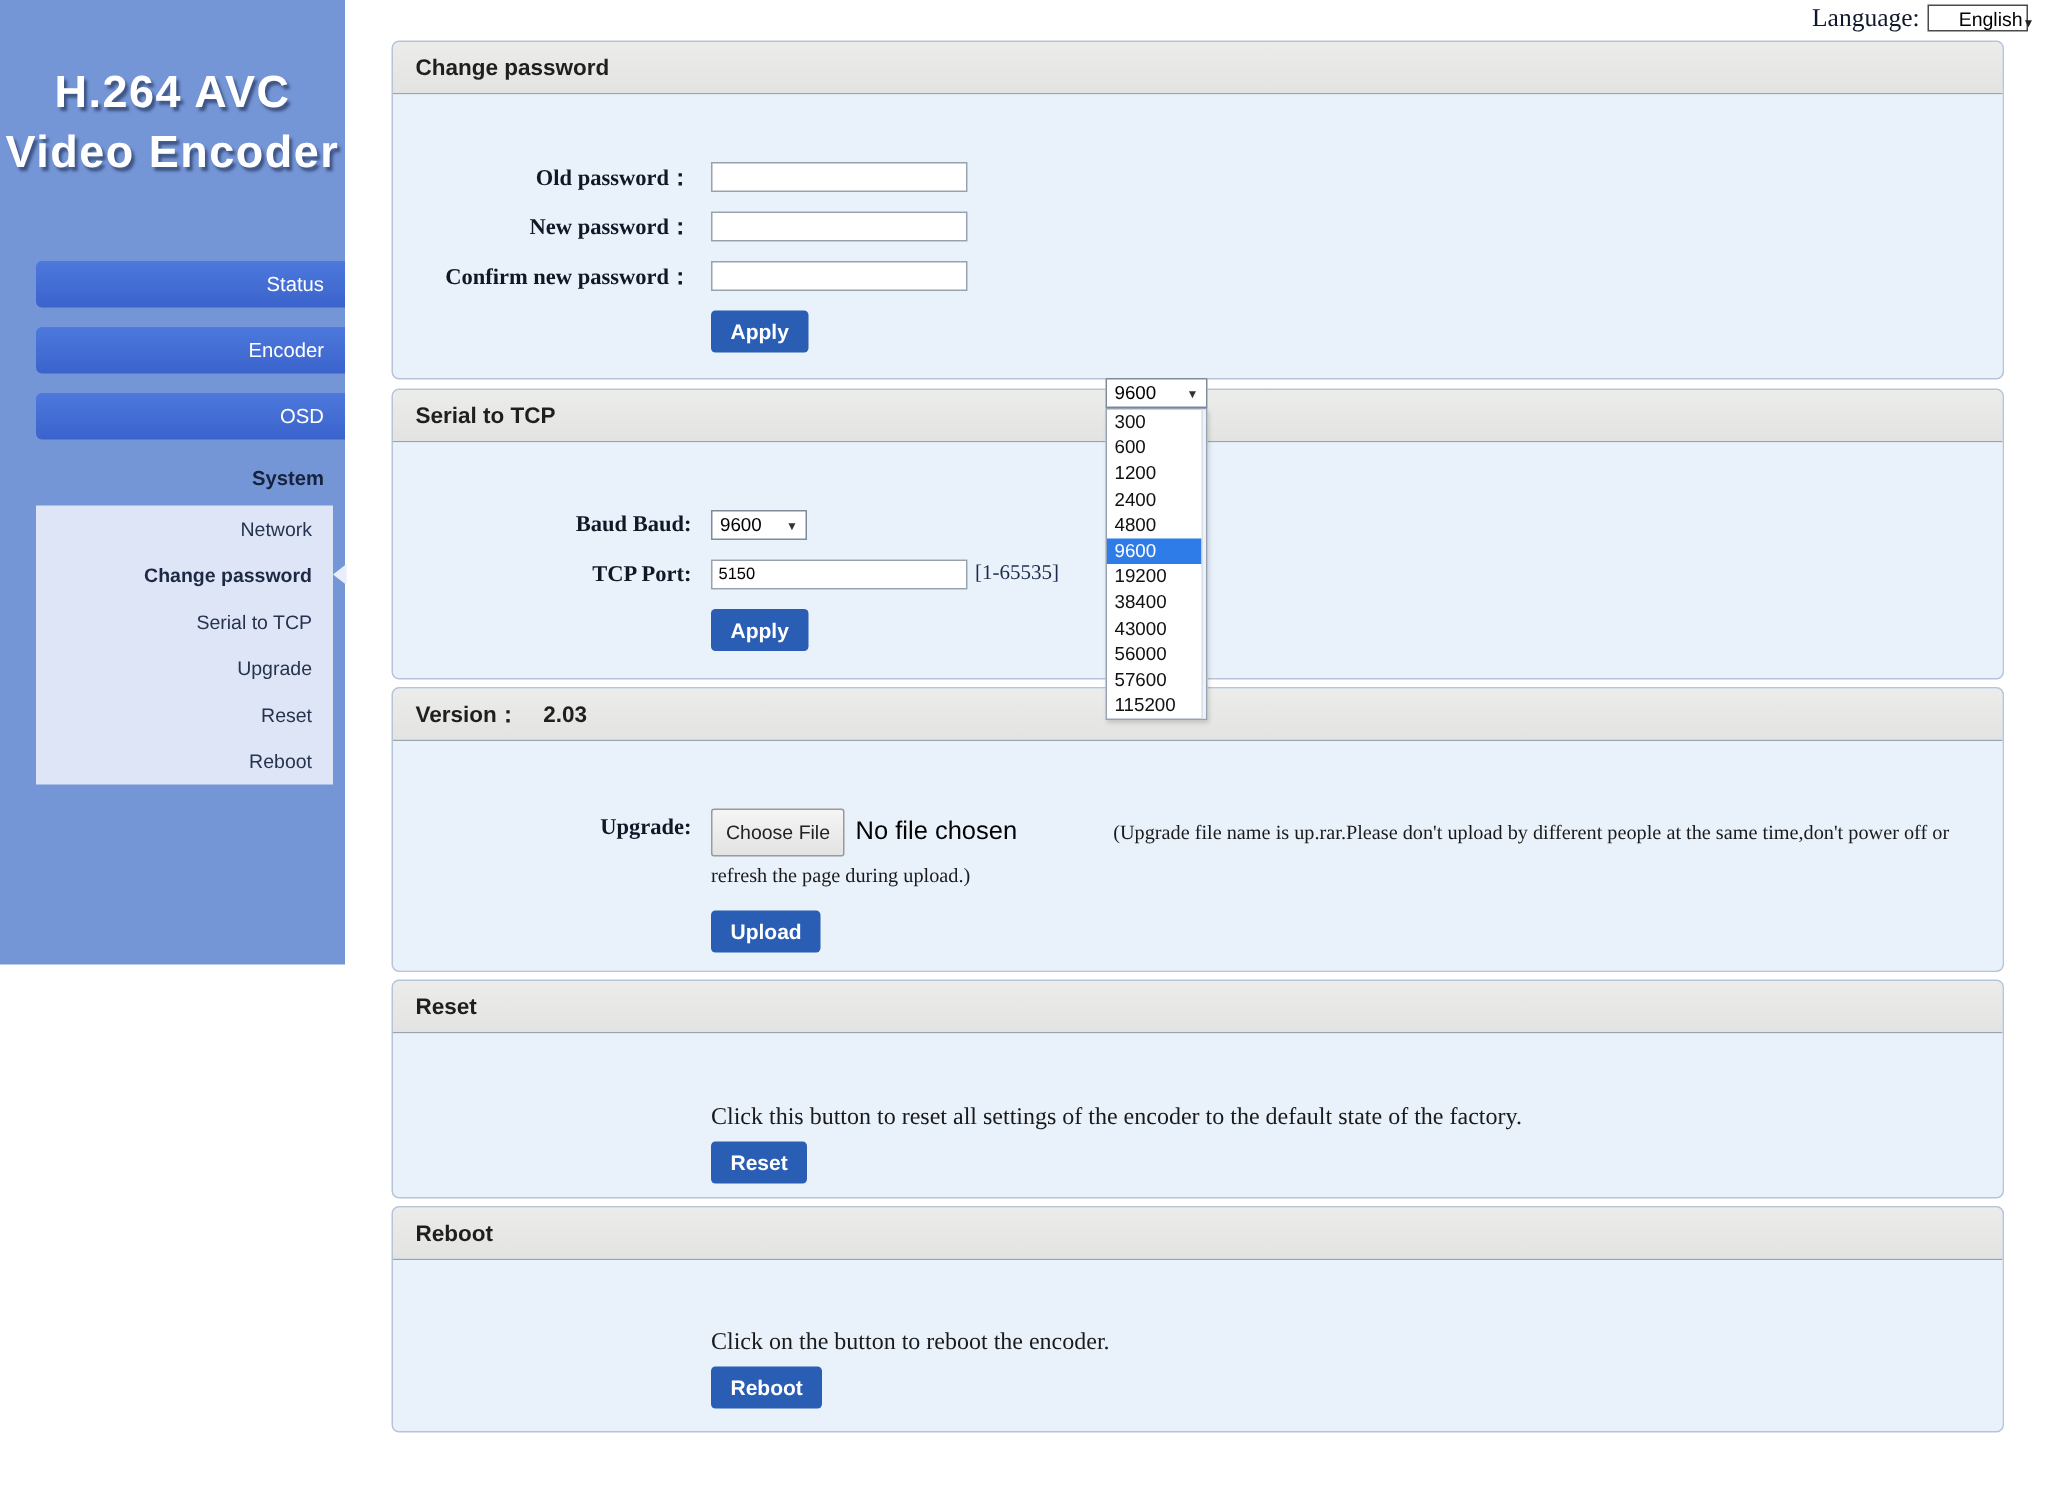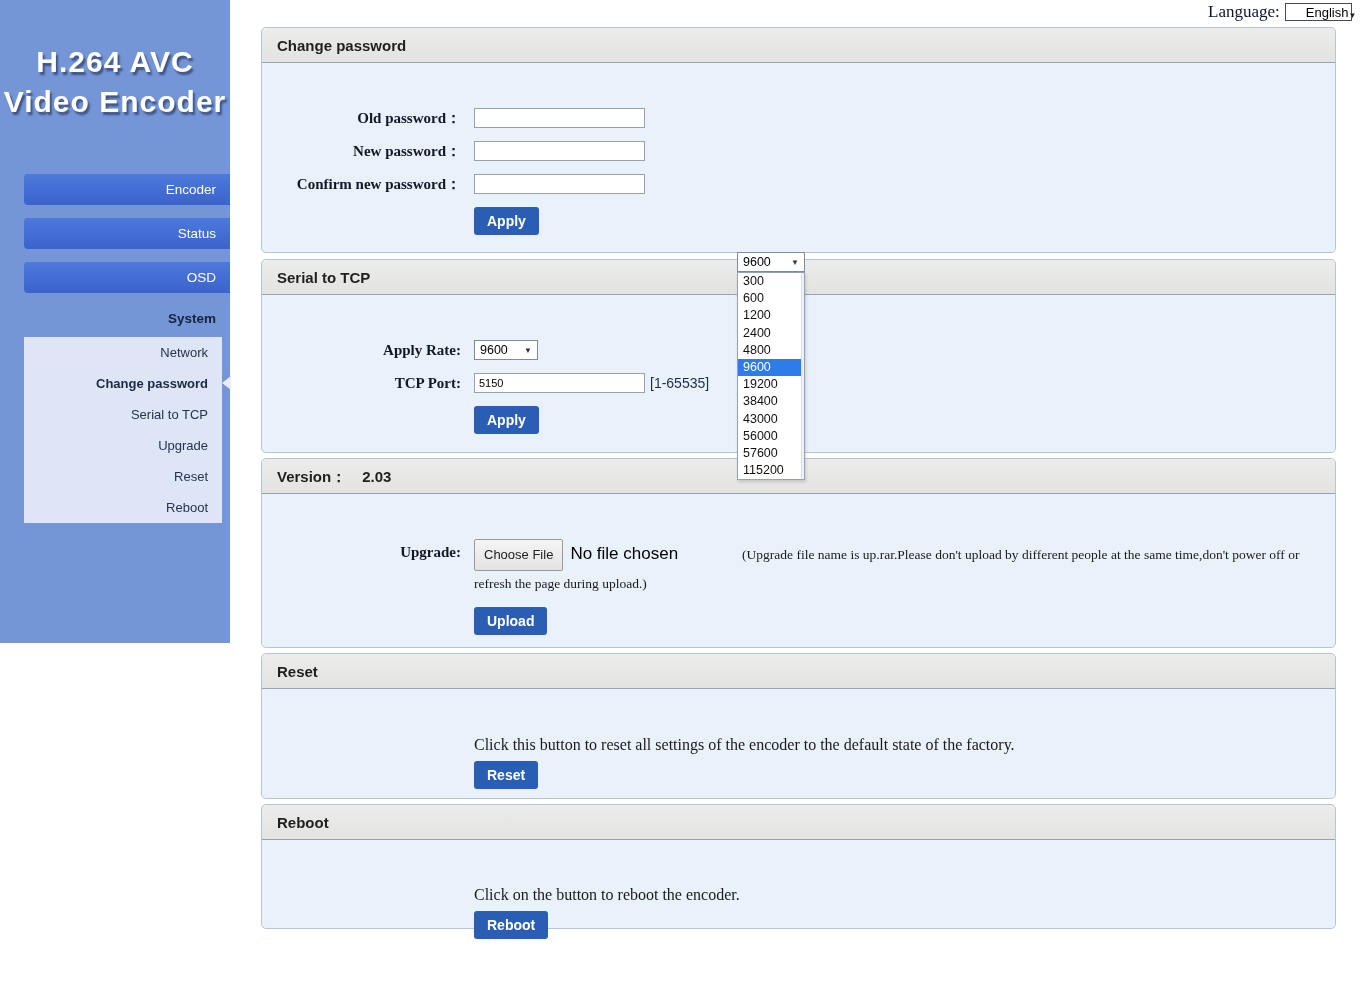--- a/index.html
+++ b/index.html
@@ -35,32 +35,32 @@
   .panel { border:1px solid #b6c4d8; border-radius:5px; overflow:visible; background:#e9f1fb; }
   .panel-header { background:linear-gradient(180deg,#ececea,#e3e3e1); border-bottom:1px solid #98a4b0;
                   border-radius:5px 5px 0 0; padding:0 15px; height:35px; line-height:35px;
                   font-weight:bold; font-size:15px; color:#1f1f1f; }
   .panel-body { background:#e9f1fb; border-radius:0 0 5px 5px; }
 
   .p1 { margin-top:27px; } .p1 .panel-body { height:189px; padding-top:45px; }
   .p2 { margin-top:6px; }  .p2 .panel-body { height:157px; padding-top:45px; }
   .p3 { margin-top:5px; }  .p3 .panel-body { height:153px; padding-top:45px; }
   .p4 { margin-top:5px; }  .p4 .panel-body { height:109px; padding-top:47px; }
-  .p5 { margin-top:5px; }  .p5 .panel-body { height:88px; padding-top:46px; }
+  .p5 { margin-top:5px; }  .p5 .panel-body { height:114px; padding-top:46px; }
 
   .form-row { display:flex; align-items:center; margin-bottom:13px; }
   .form-label { width:199px; text-align:right; font-family:"Liberation Serif", serif;
                 font-weight:bold; font-size:15px; color:#101826; flex:none; }
   .form-control { margin-left:13px; }
   .text-input { width:171px; height:20px; border:1px solid #98a2ac; background:#ffffff;
                 font-size:11px; padding:0 4px; font-family:"Liberation Sans", sans-serif; }
   .mini-select { width:64px; height:20px; border:1px solid #7f8b99; background:#ffffff; font-size:12.5px;
                  display:flex; align-items:center; justify-content:space-between; padding:0 5px; cursor:pointer; }
   .mini-select .arrow { font-size:8px; color:#333; }
-  .hint { font-family:Liberation Sans, sans-serif; font-size:14px; color:#1c2b4a; margin-left:5px; }
+  .hint { font-family:Liberation Serif, serif; font-size:14px; color:#1c2b4a; margin-left:5px; }
 
   .blue-btn { display:inline-block; margin-left:212px; background:#2a5db4; color:#ffffff;
               font-weight:bold; font-size:14px; padding:6px 13px; border:none; border-radius:3px;
               cursor:pointer; font-family:"Liberation Sans", sans-serif; }
 
   
   .version-value { margin-left:16px; }
   .upload-row { display:flex; align-items:flex-start; }
   .upload-content { margin-left:13px; width:853px; font-family:"Liberation Serif", serif;
                     font-size:13.5px; color:#1a1a1a; line-height:26px; }
@@ -89,22 +89,22 @@
 </style>
 </head>
 <body>
 
 <div class="sidebar">
   <div class="logo">
     <div>H.264 AVC</div>
     <div>Video Encoder</div>
   </div>
   <div class="nav">
+    <div class="nav-btn">Status</div>
     <div class="nav-btn">Encoder</div>
-    <div class="nav-btn">Status</div>
     <div class="nav-btn">OSD</div>
   </div>
   <div class="system-label">System</div>
   <div class="submenu">
     <div class="submenu-item">Network</div>
     <div class="submenu-item active">
       <span>Change password</span>
       <span class="active-arrow"></span>
     </div>
     <div class="submenu-item">Serial to TCP</div>
@@ -140,21 +140,21 @@
         <input class="text-input form-control" type="password" style="">
       </div>
       <button class="blue-btn">Apply</button>
     </div>
   </div>
 
   <div class="panel p2">
     <div class="panel-header">Serial to TCP</div>
     <div class="panel-body">
       <div class="form-row">
-        <span class="form-label">Apply Rate:</span>
+        <span class="form-label">Baud Baud:</span>
         <div class="mini-select form-control">
           <span>9600</span>
           <span class="arrow">▼</span>
         </div>
       </div>
       <div class="form-row">
         <span class="form-label">TCP Port:</span>
         <input class="text-input form-control" type="text" value="5150" style="">
         <span class="hint">[1-65535]</span>
       </div>

